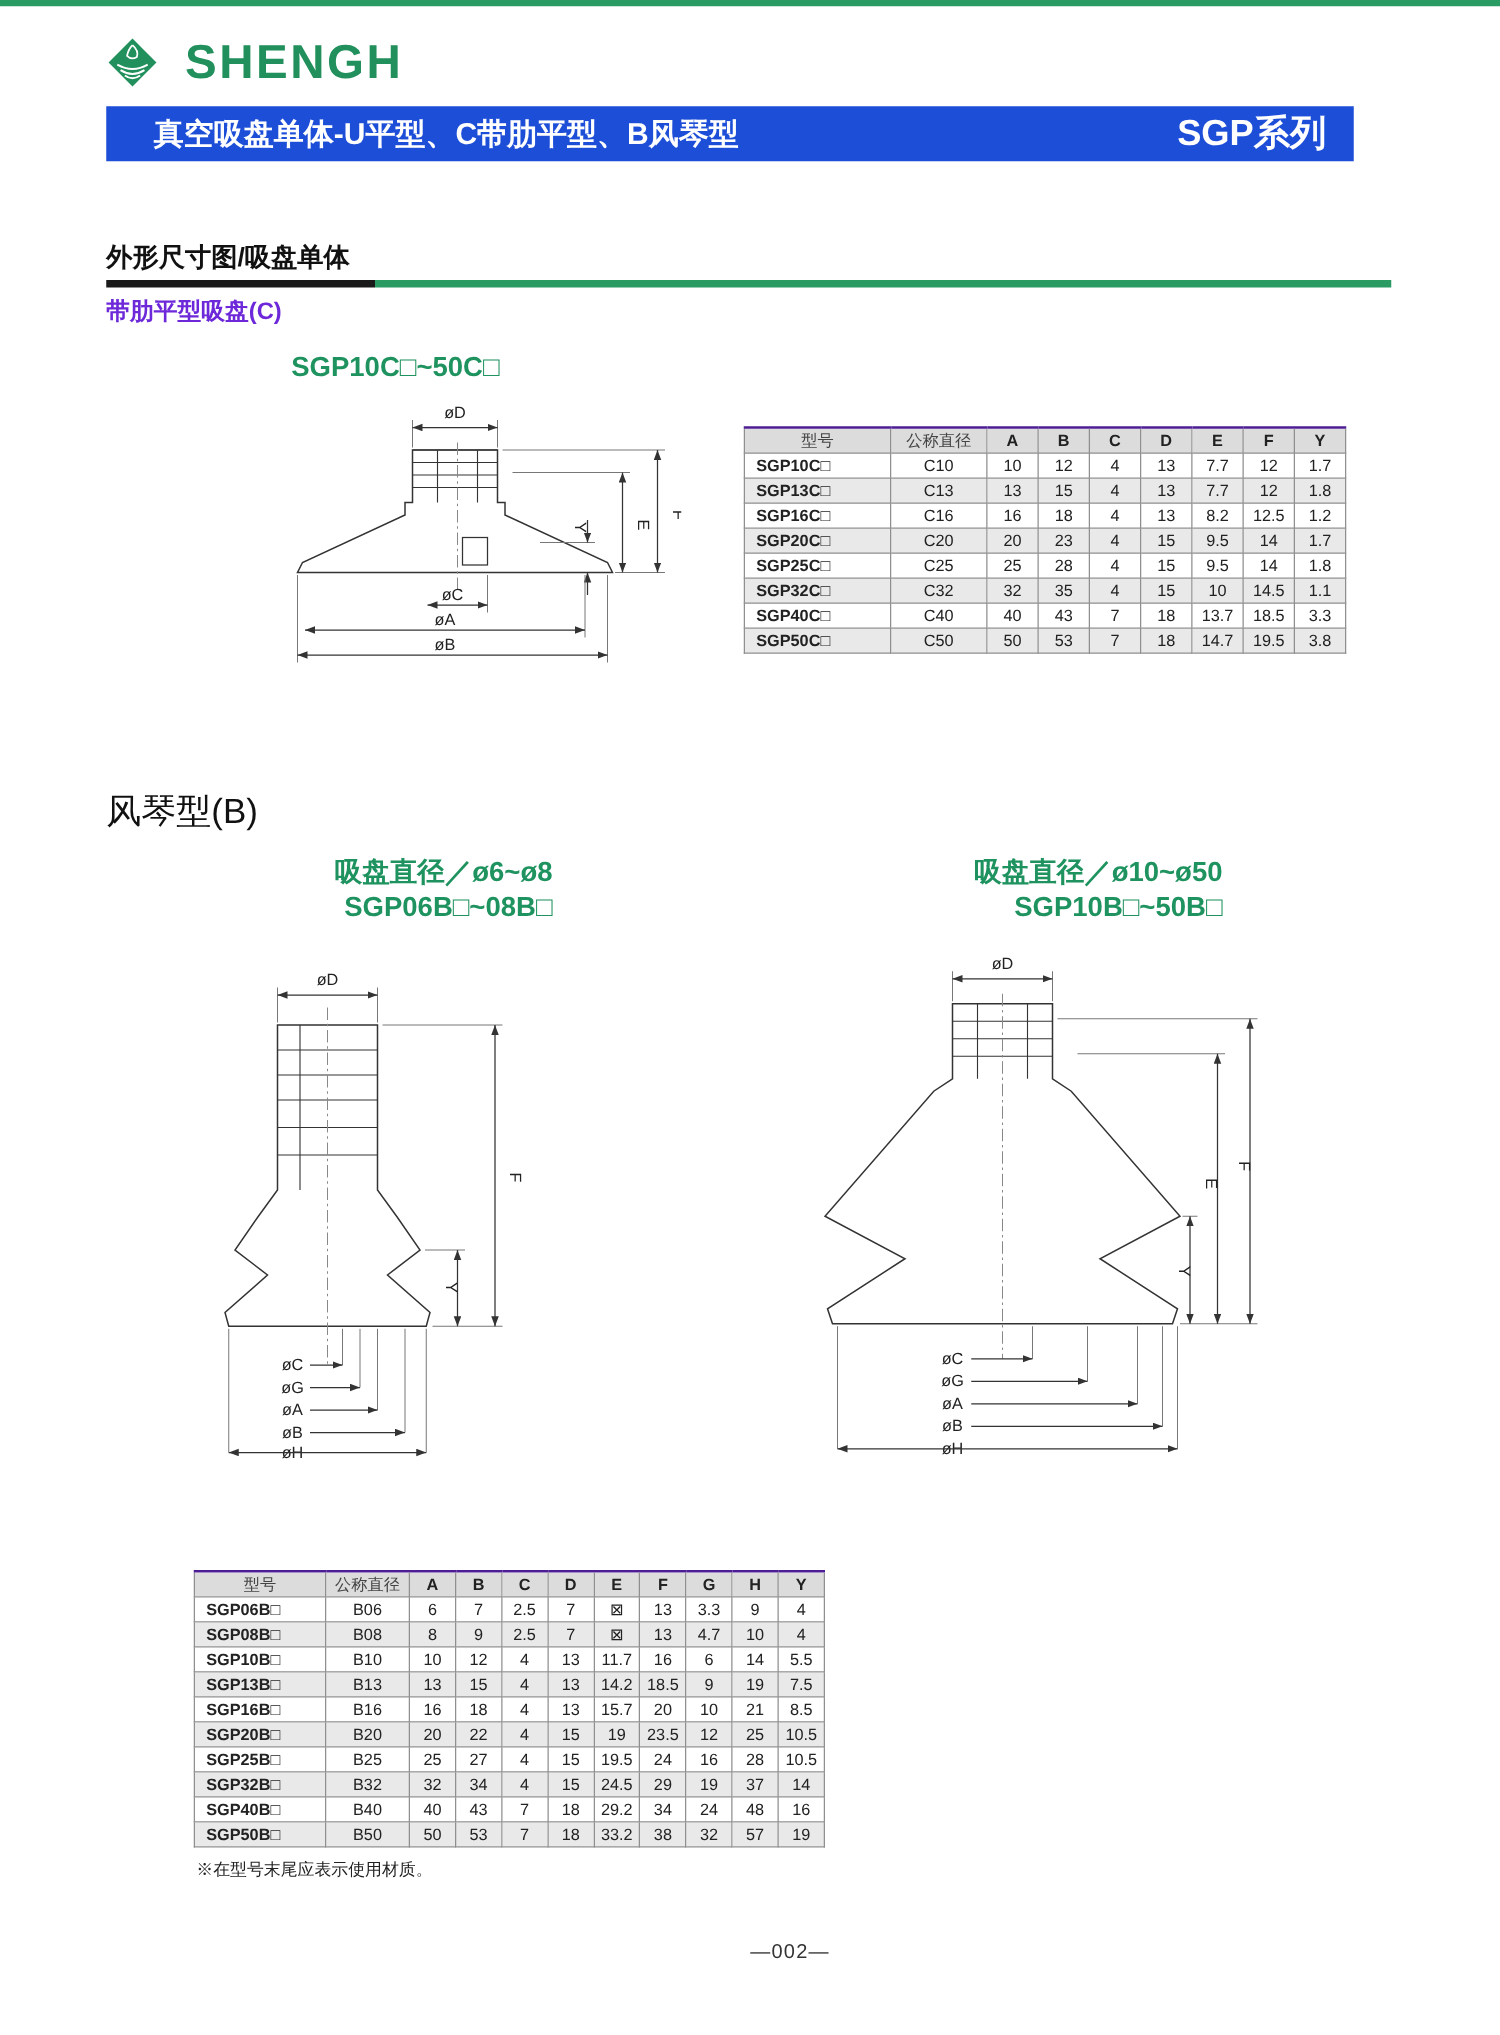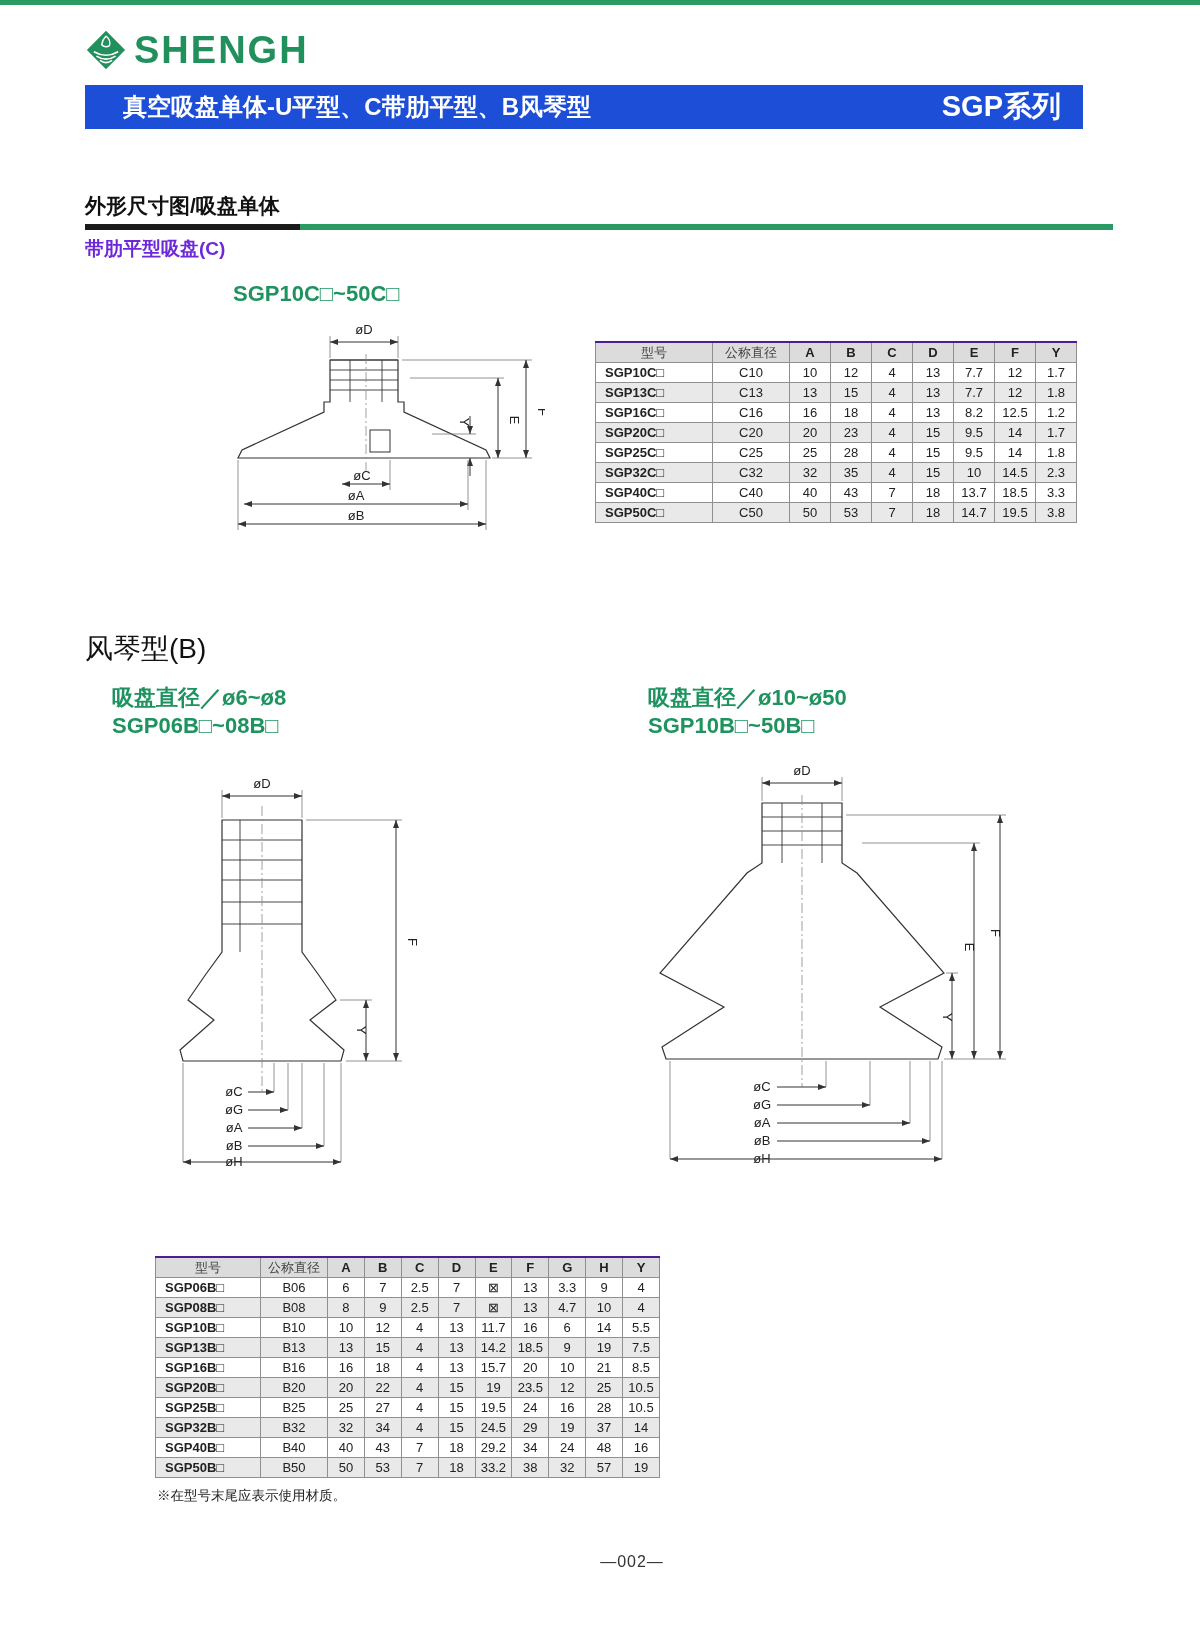--- a/index.html
+++ b/index.html
@@ -2,37 +2,37 @@
 <html><head>
 <meta charset="utf-8">
 <style>
   html,body{margin:0;padding:0;background:#fff;}
   .page{position:relative;width:1200px;height:1628px;background:#fff;overflow:hidden;
         font-family:"Liberation Sans",sans-serif;color:#222;}
   .abs{position:absolute;}
 
   .topline{left:0;top:0;width:1200px;height:5px;background:#2b9b64;}
 
-  .logo{left:86px;top:30px;display:flex;align-items:center;gap:8px;}
+  .logo{left:86px;top:30px;display:flex;align-items:center;gap:22px;}
   .logo-text{font-size:38px;font-weight:800;color:#21905c;letter-spacing:2px;line-height:1;}
 
   .banner{left:85px;top:85px;width:998px;height:44px;background:#1d4ed8;display:flex;align-items:center;}
   .banner-title{color:#fff;font-size:24px;font-weight:bold;padding-left:38px;}
   .banner-series{color:#fff;font-size:29px;font-weight:bold;margin-left:auto;padding-right:22px;}
 
   .sec-title{left:85px;top:192px;font-size:21px;font-weight:bold;color:#111;}
   .divider{left:85px;top:224px;width:1028px;height:6px;display:flex;}
   .divider .dk{width:215px;height:6px;background:#1a1a1a;}
   .divider .gr{flex:1;height:6px;background:#2b9b64;}
   .sub-c{left:85px;top:236px;font-size:19px;font-weight:bold;color:#6d28d9;}
 
   .green-head{color:#1f935f;font-weight:bold;font-size:22px;line-height:28px;}
   .c-range{left:233px;top:280px;}
   .sec-b{left:85px;top:630px;font-size:28px;font-weight:normal;color:#111;}
-  .b-head{width:330px;text-align:left;}
+  .b-head{width:330px;text-align:right;}
   .b-head-small{left:112px;top:684px;}
   .b-head-large{left:648px;top:684px;}
 
   table.tbl{border-collapse:collapse;table-layout:fixed;font-size:13px;}
   .tbl th,.tbl td{border:1px solid #8f8f8f;text-align:center;height:19px;line-height:19px;
                   padding:0 2px;overflow:hidden;white-space:nowrap;}
   .tbl thead th{background:#dcdcdc;font-weight:bold;border-top:2px solid #4c1d95;color:#222;}
   .tbl thead th:nth-child(1),.tbl thead th:nth-child(2){font-weight:normal;color:#444;}
   .tbl tbody tr:nth-child(even){background:#e9e9e9;}
   .tbl td:first-child{font-weight:bold;text-align:left;padding-left:9px;}
@@ -210,21 +210,21 @@
         </tr>
         <tr>
           <td>SGP32C□</td>
           <td>C32</td>
           <td>32</td>
           <td>35</td>
           <td>4</td>
           <td>15</td>
           <td>10</td>
           <td>14.5</td>
-          <td>2.3</td>
+          <td>1.1</td>
         </tr>
         <tr>
           <td>SGP40C□</td>
           <td>C40</td>
           <td>40</td>
           <td>43</td>
           <td>7</td>
           <td>18</td>
           <td>13.7</td>
           <td>18.5</td>

